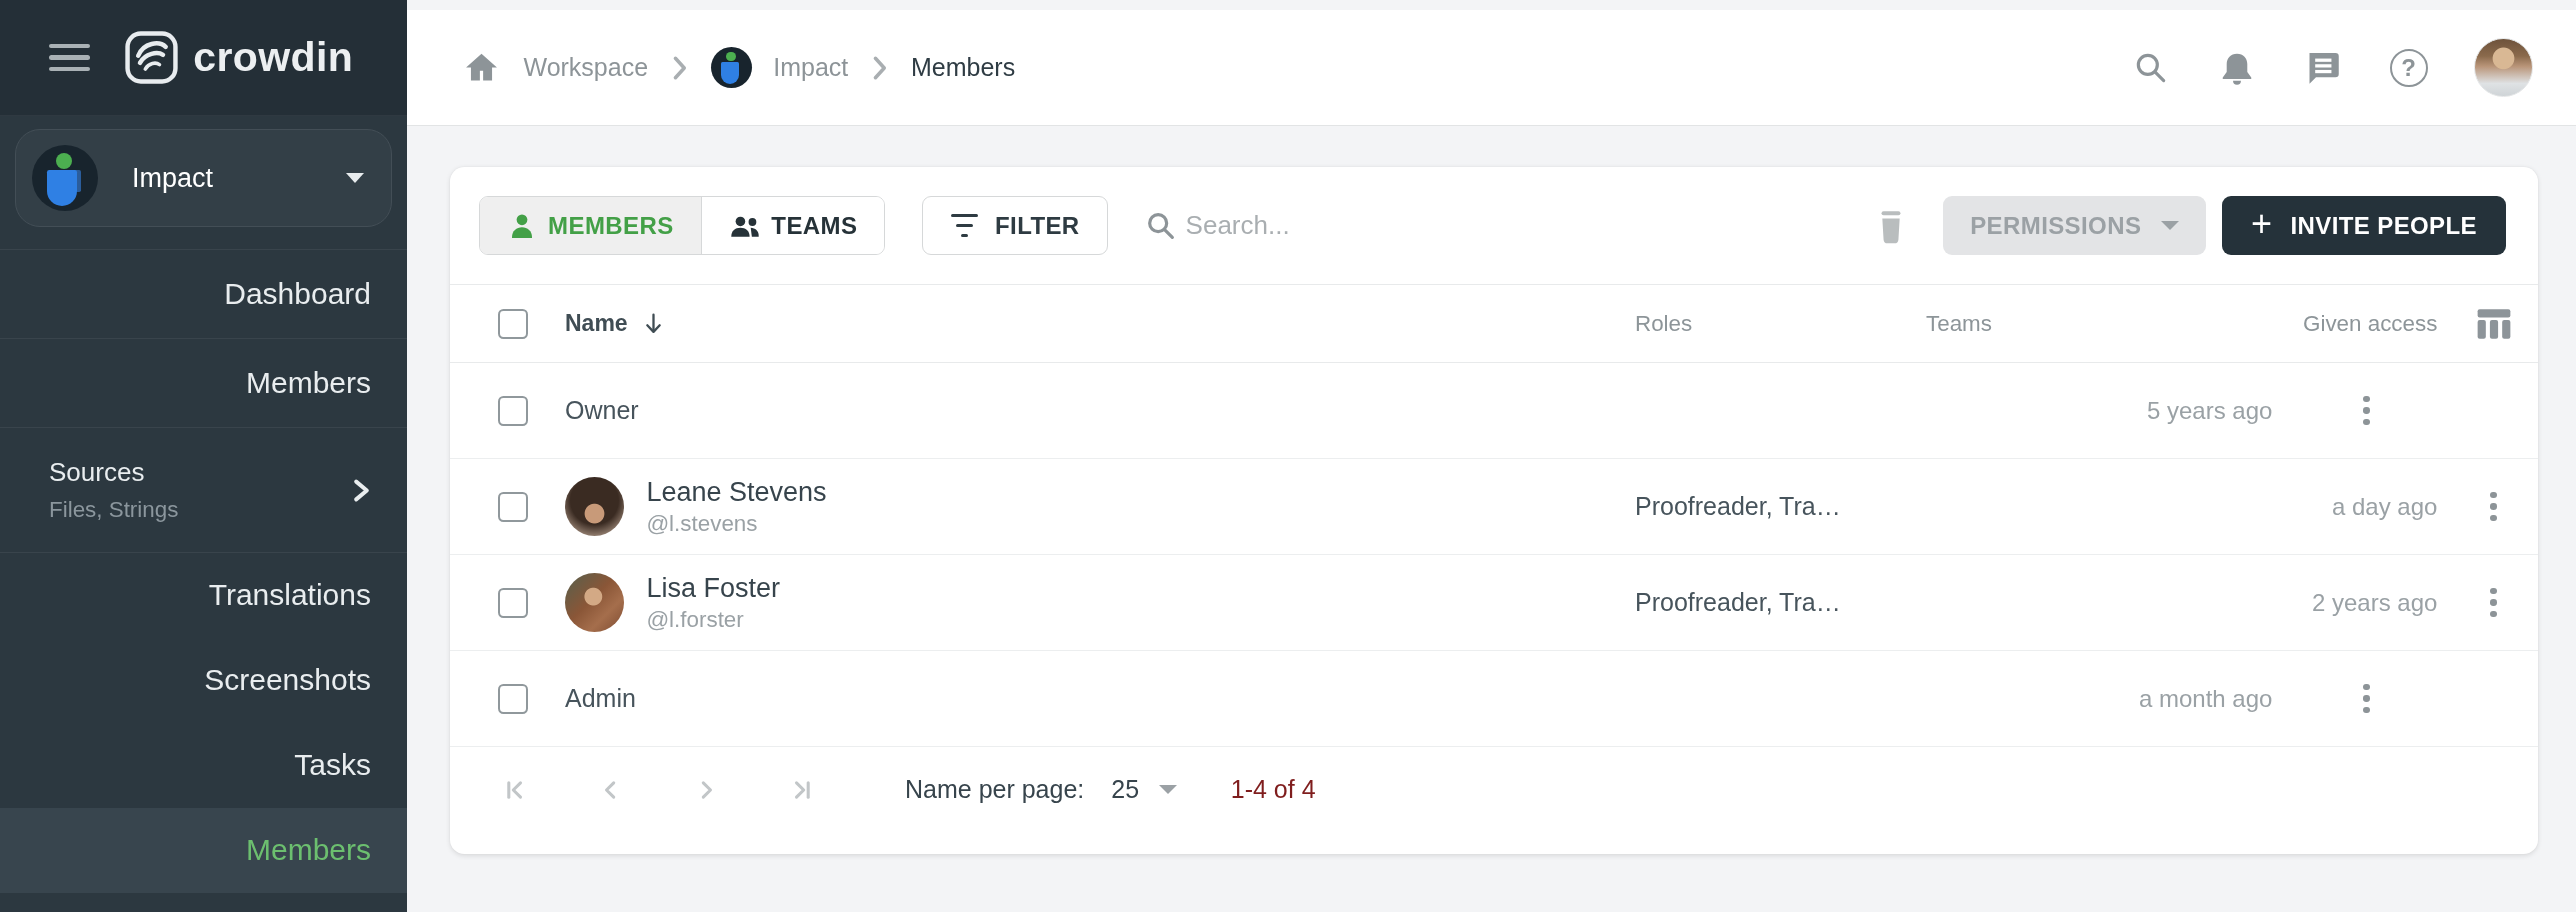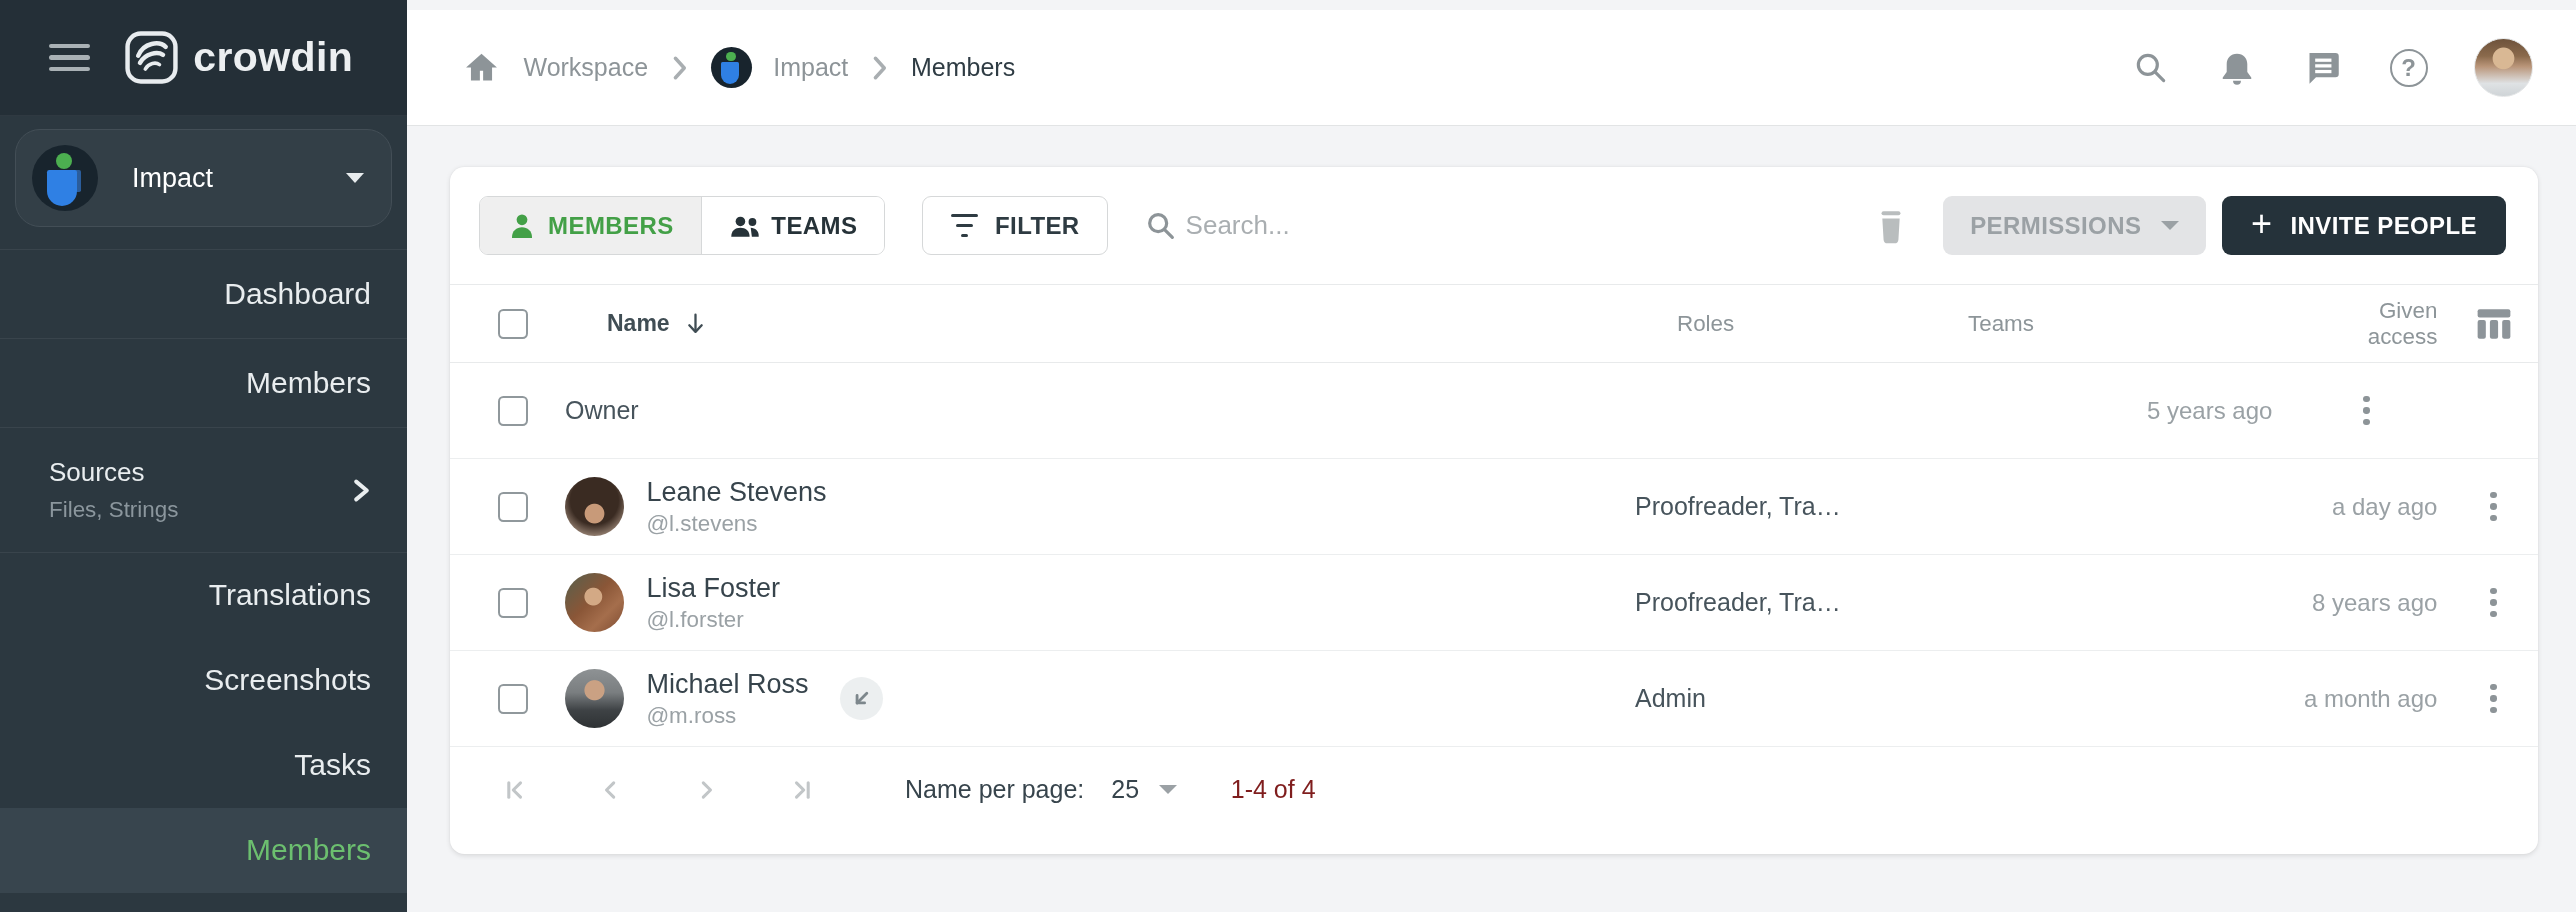--- a/index.html
+++ b/index.html
@@ -113,21 +113,21 @@
   .btn-primary { margin-left:16px; height:59px; background:#25323a; border:none;
     border-radius:9px; display:flex; align-items:center; gap:18px; padding:0 29px;
     font-size:24px; font-weight:600; letter-spacing:0.4px; color:#ffffff;
     font-family:"Liberation Sans", sans-serif; cursor:pointer; }
   .plus { font-size:36px; font-weight:400; line-height:0; margin-top:-3.6px; }
 
   
   .row-grid { display:grid; grid-template-columns:115px 1070px 291px 358px 1fr 89px;
     align-items:center; }
   .thead { border-top:1.8px solid #e8eaeb; border-bottom:1.8px solid #e8eaeb; height:79px; }
-  .th { font-size:22.4px; color:#8d9599; font-weight:500;margin-left:42px; }
+  .th { font-size:22.4px; color:#8d9599; font-weight:500; }
   .th-name { color:#404d54; font-weight:600; display:flex; align-items:center; gap:14.3px;
     font-size:23px; cursor:pointer; }
   .cell-check { padding-left:48px; }
   .checkbox { width:30px; height:30px; border:2.7px solid #90989c; border-radius:5.4px;
     background:#fff; cursor:pointer; display:block; }
   .th-right { text-align:right; padding-right:11.6px; }
   .th-iconcol { display:flex; justify-content:center; cursor:pointer; color:#8d9499; }
 
   .trow { height:96px; border-bottom:1.8px solid #eceeef; cursor:pointer; }
   .member-cell { display:flex; align-items:center; }
@@ -393,45 +393,32 @@
           </div>
         <div class="member-cell">
           <span class="row-avatar photo-lisa"></span>
           <span class="name-block">
             <div class="m-name">Lisa Foster</div>
             <div class="m-user">@l.forster</div>
           </span>
         </div>
         <div class="role-cell">Proofreader, Tra…</div>
         <div class="team-cell"></div>
-        <div class="time-cell">8 years ago</div>
+        <div class="time-cell">2 years ago</div>
         <button class="kebab">
             <div></div>
             <div></div>
             <div></div>
           </button>
       </div>
 
       <div class="trow row-grid">
         <div class="cell-check">
             <span class="checkbox"></span>
           </div>
-        <div class="member-cell">
-          <span class="row-avatar photo-michael"></span>
-          <span class="name-block">
-            <div class="m-name">Michael Ross</div>
-            <div class="m-user">@m.ross</div>
-          </span>
-          <span class="badge">
-            <svg width="23" height="23" viewBox="0 0 26 26" fill="none" stroke="currentColor" stroke-width="3.2" stroke-linecap="round" stroke-linejoin="round">
-              <line x1="19" y1="7" x2="8" y2="18"></line>
-                <polyline points="8,9.5 8,18 16.5,18"></polyline>
-            </svg>
-          </span>
-        </div>
         <div class="role-cell">Admin</div>
         <div class="team-cell"></div>
         <div class="time-cell">a month ago</div>
         <button class="kebab">
             <div></div>
             <div></div>
             <div></div>
           </button>
       </div>
     </div>

